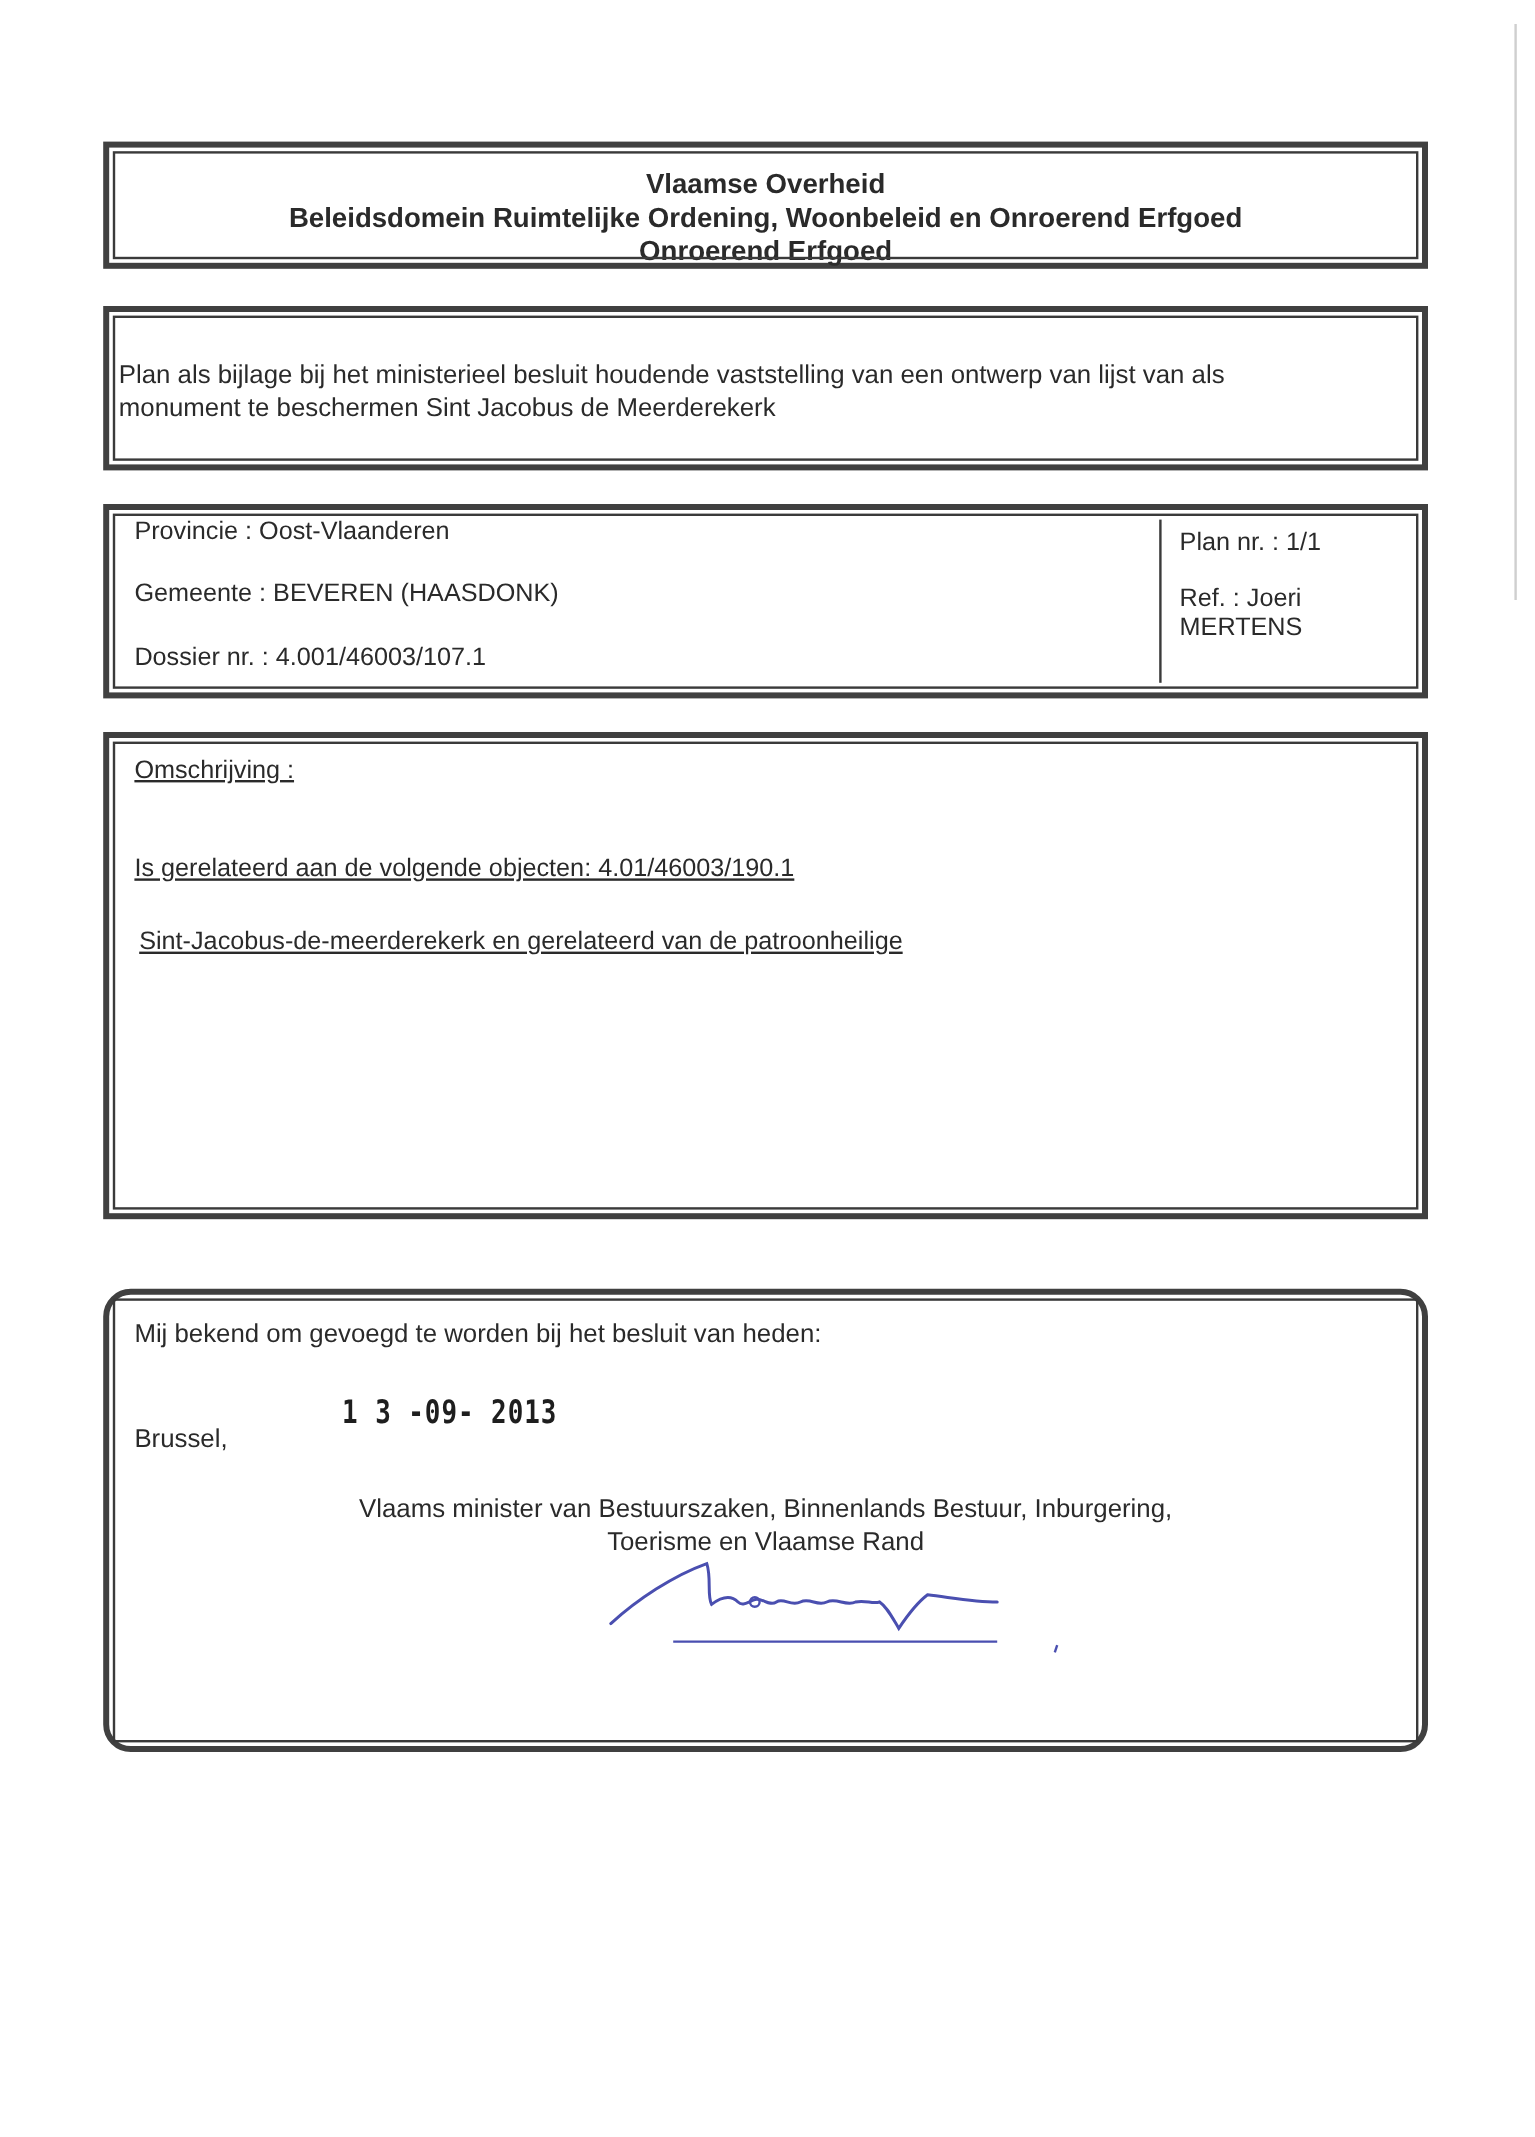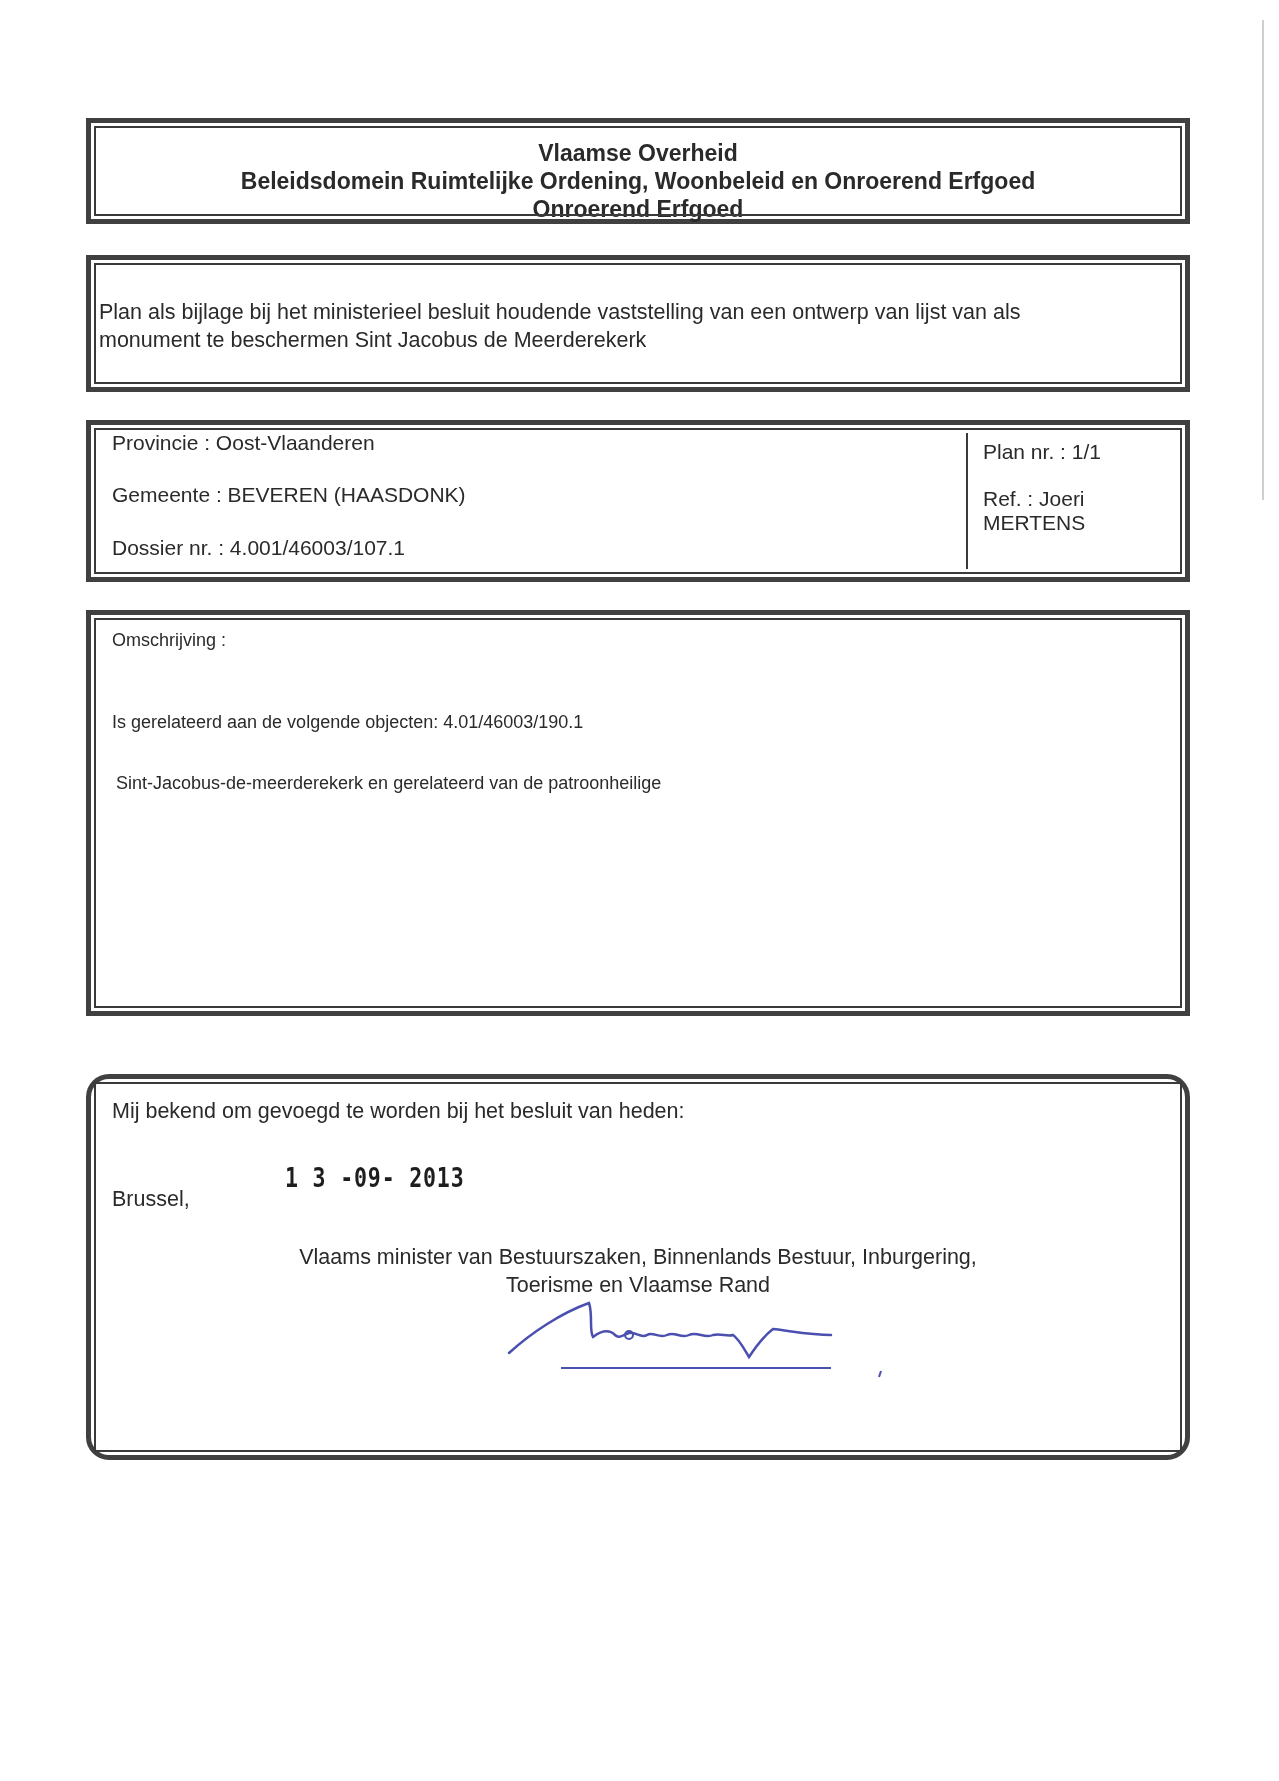--- a/index.html
+++ b/index.html
@@ -12,21 +12,21 @@
   .box-inner { position: absolute; left: 8px; top: 8px; right: 8px; bottom: 8px; }
   #box-header { top: 118px; height: 106px; }
   #box-header .box-inner { text-align: center; font-weight: bold; font-size: 23px; line-height: 28px; padding-top: 8px; }
   #box-title { top: 255px; height: 137px; }
   #box-title .box-inner { font-size: 21.5px; line-height: 28px; padding-top: 30px; }
   #box-info { top: 420px; height: 162px; }
   #box-info .left { position: absolute; left: 0; top: 0; width: 869px; height: 100%; border-right: 2px solid #3a3a3a; box-sizing: border-box; }
   #box-info .right { position: absolute; left: 871px; top: 0; right: 0; height: 100%; }
   .info-line { position: absolute; left: 13px; font-size: 21px; }
   #box-desc { top: 610px; height: 406px; }
-  .desc-line { position: absolute; left: 13px; font-size: 18px; }
+  .desc-line { position: absolute; left: 13px; font-size: 21px; text-decoration: underline; }
   #box-sign { top: 1074px; height: 386px; border-radius: 23px; }
   .sign-line { position: absolute; font-size: 21.5px; }
   .stamp-date { position: absolute; left: 186px; top: 75px; font-family: "DejaVu Sans Mono", monospace;
                 font-weight: bold; font-size: 27px; letter-spacing: 1px; color: #1e1e1e; transform: scaleX(0.8); transform-origin: left; }
   .centered { left: 0; right: 0; text-align: center; margin-top: 24px; }
   .signature { position: absolute; left: 402px; top: 208px; width: 420px; height: 100px; }
   .edge-line { position: absolute; left: 1262px; top: 20px; width: 2px; height: 480px; background: #cfcfcf; }
 </style>
 </head>
 <body>

